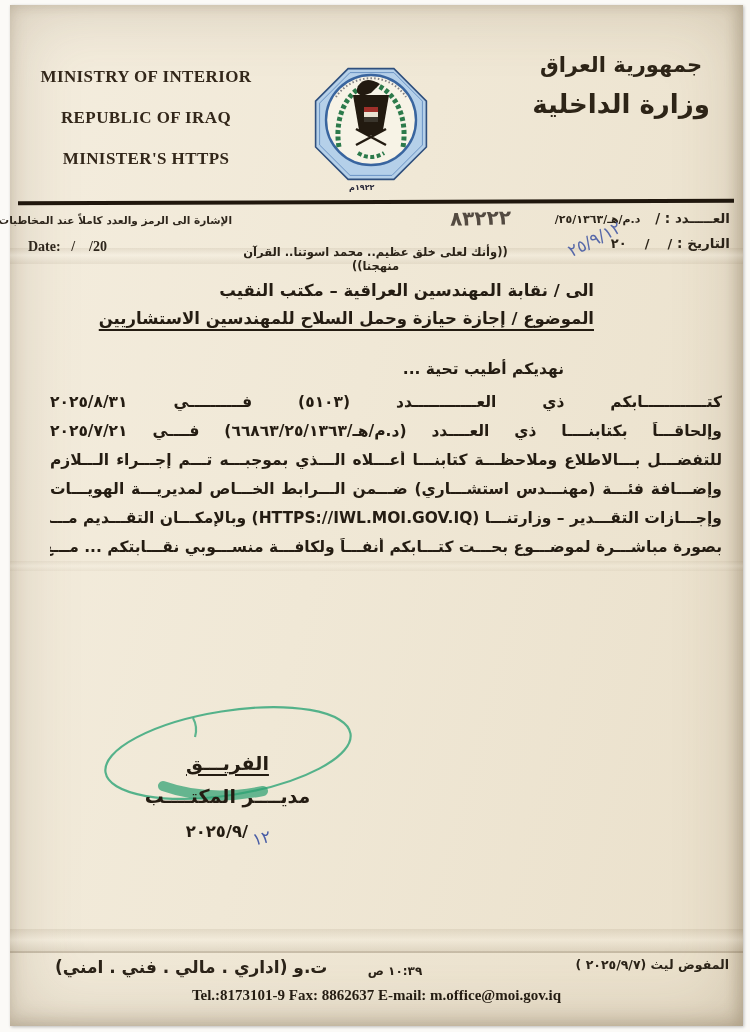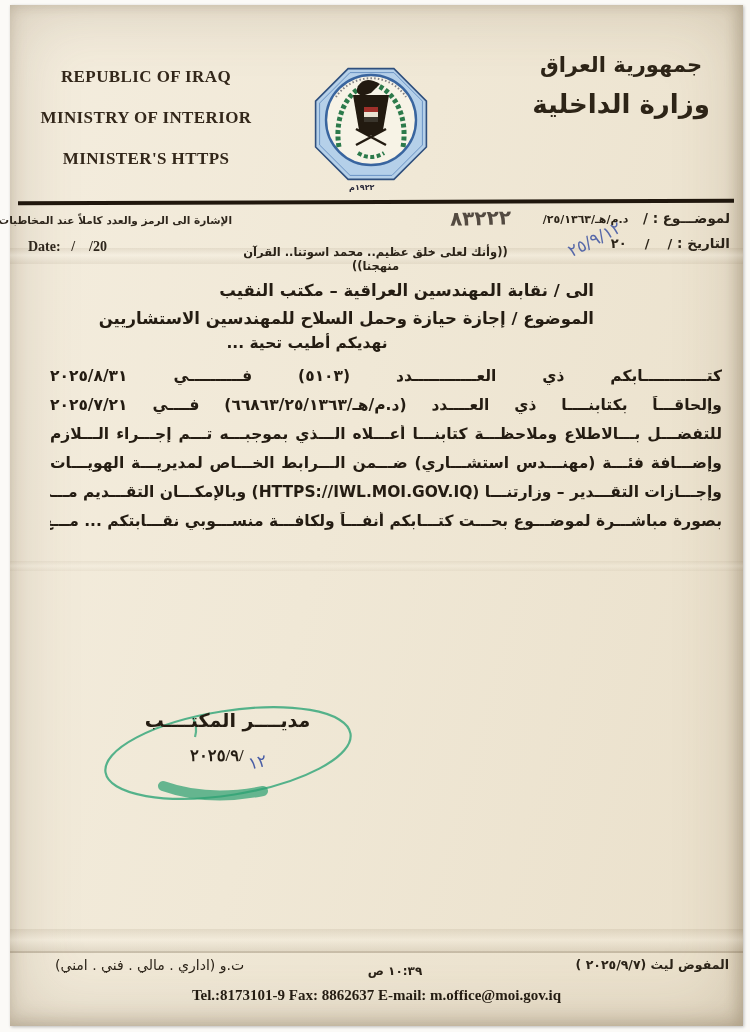--- a/index.html
+++ b/index.html
@@ -35,55 +35,55 @@
   .tarikh-row{margin-top:9px;font-size:13.5px;font-weight:bold;white-space:nowrap;}
   .tarikh-row .ph{white-space:pre;font-size:13px;}
   .stamp{position:absolute;left:440px;top:201px;direction:rtl;font-size:20px;font-weight:bold;
     letter-spacing:6px;color:rgba(62,52,44,.88);transform:rotate(-1.2deg);}
   .hand-date{position:absolute;left:556px;top:224px;direction:rtl;font-size:17px;color:#4a5ea6;
     transform:rotate(-27deg);letter-spacing:2px;opacity:.92;}
   
   .body{position:absolute;left:40px;top:276px;width:672px;direction:rtl;color:#241c12;}
   .to{padding-right:128px;font-size:16.5px;font-weight:bold;}
   .subject{padding-right:128px;margin-top:9px;font-size:16.5px;font-weight:bold;
-    text-decoration-thickness:2px;text-underline-offset:5px;}
-  .greet{padding-right:158px;margin-top:6px;font-size:15.5px;font-weight:bold;text-align:center;}
+    text-decoration:underline;text-decoration-thickness:2px;text-underline-offset:5px;}
+  .greet{padding-right:158px;margin-top:32px;font-size:15.5px;font-weight:bold;}
   .jline{margin-top:11px;font-size:15.5px;font-weight:bold;white-space:nowrap;overflow:hidden;
     text-align:justify;text-align-last:justify;}
   .jline.first{margin-top:15px;}
   .jline .url{text-decoration-thickness:1.5px;text-underline-offset:3px;}
   
   .sig{position:absolute;left:75px;top:693px;width:285px;text-align:center;direction:rtl;color:#241c12;}
   .sig-svg{position:absolute;left:8px;top:0;width:275px;height:118px;pointer-events:none;}
   .rank{position:relative;margin-top:54px;font-size:19px;font-weight:bold;
     text-decoration:underline;text-decoration-thickness:2px;text-underline-offset:4px;}
   .title{position:relative;margin-top:11px;font-size:19px;font-weight:bold;letter-spacing:1px;}
-  .sig-date{margin-top:15px;direction:ltr;display:flex;justify-content:center;align-items:flex-start;gap:3px;font-family:Liberation Serif, serif;}
+  .sig-date{margin-top:15px;direction:ltr;display:flex;justify-content:center;align-items:flex-start;gap:3px;}
   .sig-date .printed{font-size:16.5px;font-weight:bold;}
   .sig-date .hand{font-size:17px;color:#4a5ea6;transform:rotate(-14deg) translateY(6px);display:inline-block;}
   
   .f-right{position:absolute;right:14px;top:952px;direction:rtl;font-size:12.5px;font-weight:bold;color:#2b2318;}
   .f-time{position:absolute;left:325px;top:959px;width:120px;text-align:center;direction:rtl;font-size:12px;font-weight:bold;color:#2b2318;}
-  .f-left{position:absolute;left:45px;top:952px;direction:rtl;font-size:14px;font-weight:normal;color:#2b2318;}
+  .f-left{position:absolute;left:45px;top:952px;direction:rtl;font-size:17px;font-weight:bold;color:#2b2318;}
   .f-contact{position:absolute;left:0;top:982px;width:100%;text-align:center;
     font-family:"Liberation Serif",serif;font-weight:bold;font-size:15px;color:#241c12;}
 </style>
 </head>
 <body>
 
 <div class="paper">
 
   <div class="crease crease-a"></div>
   <div class="crease crease-b"></div>
   <div class="crease crease-c"></div>
   <div class="crease crease-line"></div>
 
   <div class="hdr-en">
+    <div>MINISTRY OF INTERIOR</div>
     <div>REPUBLIC OF IRAQ</div>
-    <div>MINISTRY OF INTERIOR</div>
     <div>MINISTER'S HTTPS</div>
   </div>
 
   <div class="emblem">
     <svg viewBox="0 0 130 142" width="130" height="142">
       <polygon points="87.9,11.6 120.4,44.1 120.4,90 87.9,122.4 42.1,122.4 9.6,90 9.6,44.1 42.1,11.6" fill="#b5d0e9" stroke="#2f4f7d" stroke-width="1.6"></polygon>
       <polygon points="87.9,15.6 116.4,44.1 116.4,88 86,118.4 44,118.4 13.6,88 13.6,46.1 44,15.6" fill="none" stroke="#6b93c4" stroke-width="1"></polygon>
       <circle cx="65" cy="63" r="45" fill="#f7f3e6" stroke="#39659f" stroke-width="2.4"></circle>
       <path d="M33,90 C28,60 41,33 63,27" fill="none" stroke="#2c7a4b" stroke-width="5" stroke-dasharray="4 2.5"></path>
       <path d="M97,90 C102,60 89,33 67,27" fill="none" stroke="#2c7a4b" stroke-width="5" stroke-dasharray="4 2.5"></path>
@@ -105,21 +105,21 @@
   </div>
 
   <div class="rule"></div>
 
   <div class="no-line">الإشارة الى الرمز والعدد كاملاً عند المخاطبات:No</div>
   <div class="date-line">Date:   /    /20</div>
   <div class="slogan">((وأنك لعلى خلق عظيم.. محمد اسوتنا.. القرآن منهجنا))</div>
 
   <div class="ref-right">
     <div class="adad-row">
-      <span>لموضـــوع :</span>
+      <span>العـــــدد :</span>
       <span>/</span>
       <span class="typed-ref">د.م/هـ/٢٥/١٣٦٣/</span>
     </div>
     <div class="tarikh-row">
       <span>التاريخ :</span>
       <span class="ph">/    /    ٢٠</span>
     </div>
   </div>
 
   <div class="stamp">٨٣٢٢٢</div>
@@ -140,20 +140,21 @@
   </main>
 
   <div class="sig">
     <svg class="sig-svg" viewBox="0 0 275 118">
       <g transform="rotate(-9 135 55)">
         <ellipse cx="135" cy="55" rx="124" ry="42" fill="none" stroke="#38a87c" stroke-width="2.2" opacity=".85"></ellipse>
       </g>
       <path d="M70,88 q45,16 100,5" fill="none" stroke="#2fa173" stroke-width="10" stroke-linecap="round" opacity=".72"></path>
       <path d="M100,20 q5,9 2,19" fill="none" stroke="#38a87c" stroke-width="2.2" opacity=".8"></path>
     </svg>
+    <div class="rank">الفريـــق</div>
     <div class="title">مديــــر المكتــــب</div>
     <div class="sig-date">
       <span class="printed">٢٠٢٥/٩/</span>
       <span class="hand">١٢</span>
     </div>
   </div>
 
   <div class="f-right">المفوض ليث (٢٠٢٥/٩/٧ )</div>
   <div class="f-time">١٠:٣٩ ص</div>
   <div class="f-left">ت.و (اداري . مالي . فني . امني)</div>

